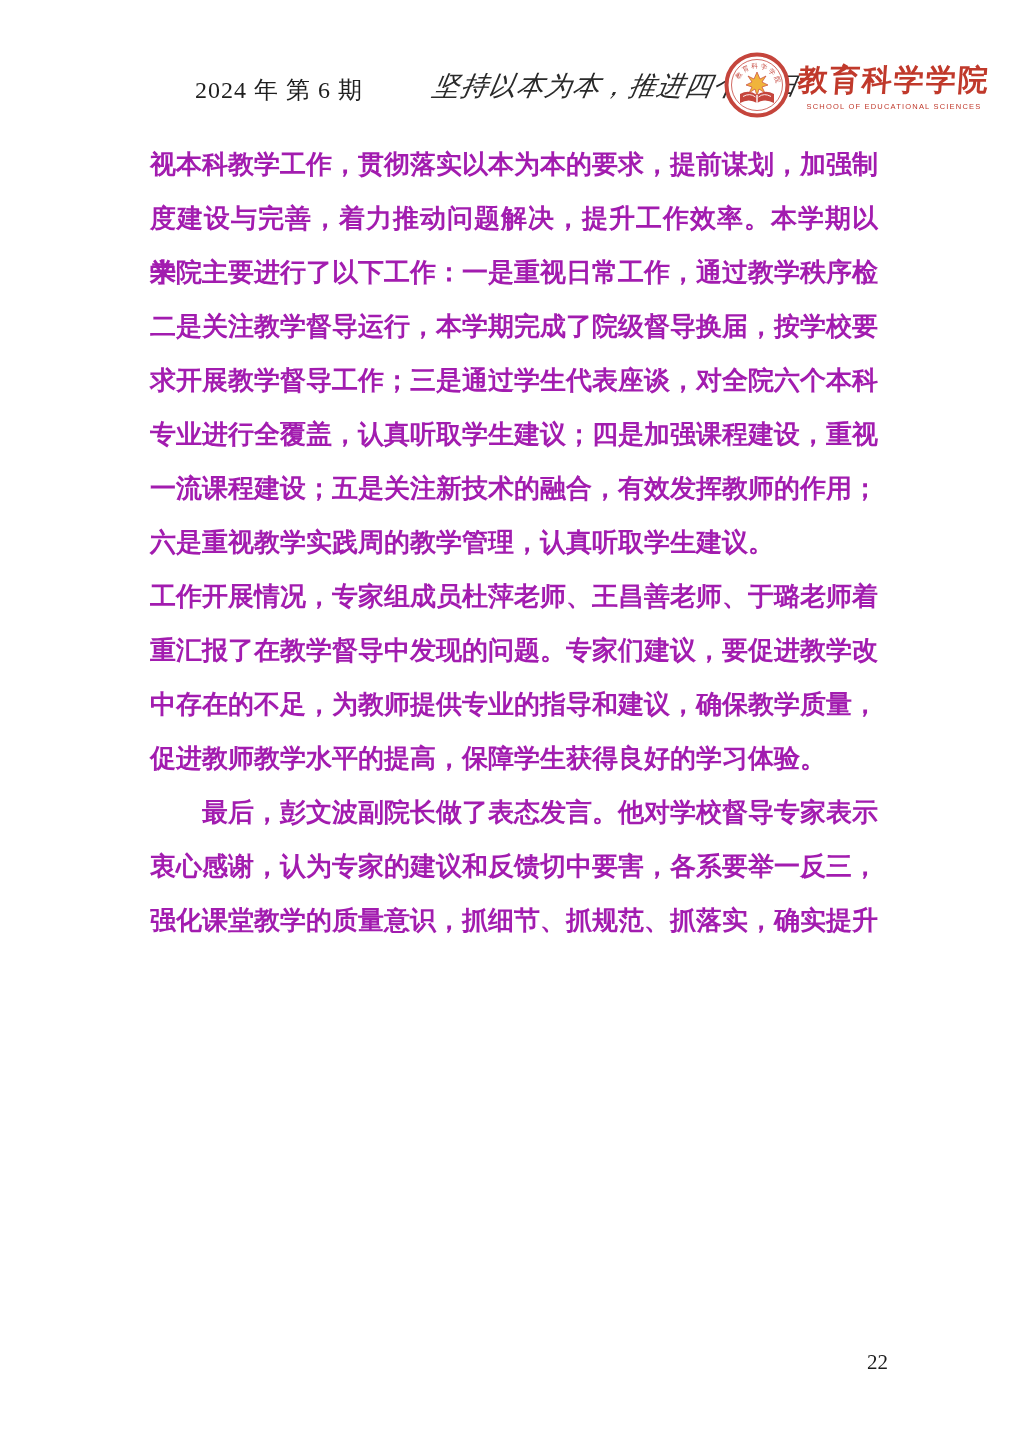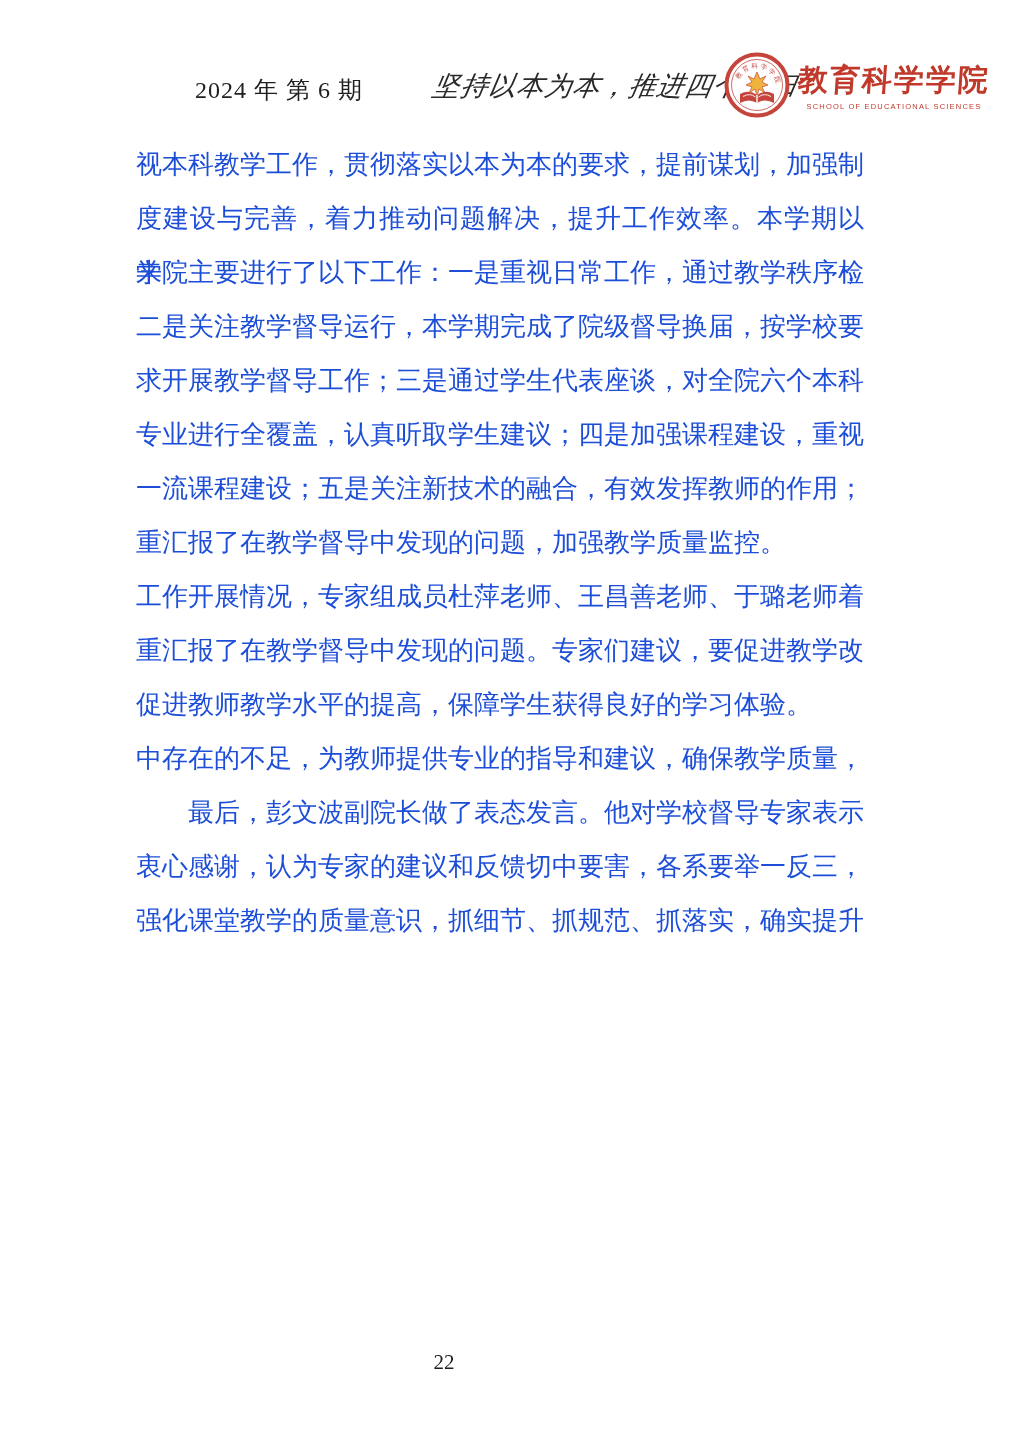--- a/index.html
+++ b/index.html
@@ -37,39 +37,40 @@
     transform:skewX(-4deg);
     line-height:32px;
   }
   .logo-en {
     font-size:7.5px; color:#c0392b; letter-spacing:1.2px;
     white-space:nowrap; margin-top:6px;
     font-family:"Liberation Sans","DejaVu Sans",sans-serif;
   }
   
   .bodytext {
-    position:absolute; left:136px; top:138px; width:728px;
-    color:#1d4ed8;
+    position:absolute; left:150px; top:138px; width:728px;
+    color:#a21caf;
+    font-weight:bold;
   }
   .line {
     height:54px; line-height:54px;
     font-size:26px;
     white-space:nowrap;
   }
   .line.j {
     white-space:normal;
     text-align:justify;
     text-align-last:justify;
     text-justify:inter-character;
   }
   .line.ind { padding-left:52px; }
   
   .pagenum {
     position:absolute; left:0; top:1350px; width:888px;
-    text-align:center; font-size:21px; color:#1c1c1c;
+    text-align:right; font-size:21px; color:#1c1c1c;
   }
 </style>
 </head>
 <body>
 
 <div class="page">
 
   <div class="hdr">
     <div class="issue">2024 年 第 6 期</div>
     <div class="slogan">坚持以本为本，推进四个回归</div>
@@ -100,25 +101,25 @@
   </div>
 
   <main class="bodytext" id="body-text">
       <div class="line j">视本科教学工作，贯彻落实以本为本的要求，提前谋划，加强制</div>
       <div class="line j">度建设与完善，着力推动问题解决，提升工作效率。本学期以来，</div>
       <div class="line j">学院主要进行了以下工作：一是重视日常工作，通过教学秩序检</div>
       <div class="line j">二是关注教学督导运行，本学期完成了院级督导换届，按学校要</div>
       <div class="line j">求开展教学督导工作；三是通过学生代表座谈，对全院六个本科</div>
       <div class="line j">专业进行全覆盖，认真听取学生建议；四是加强课程建设，重视</div>
       <div class="line j">一流课程建设；五是关注新技术的融合，有效发挥教师的作用；</div>
-      <div class="line">重汇报了在教学督导中发现的问题，加强教学质量监控。</div>
+      <div class="line">六是重视教学实践周的教学管理，认真听取学生建议。</div>
       <div class="line j">工作开展情况，专家组成员杜萍老师、王昌善老师、于璐老师着</div>
       <div class="line j">重汇报了在教学督导中发现的问题。专家们建议，要促进教学改</div>
+      <div class="line j">中存在的不足，为教师提供专业的指导和建议，确保教学质量，</div>
       <div class="line">促进教师教学水平的提高，保障学生获得良好的学习体验。</div>
-      <div class="line j">中存在的不足，为教师提供专业的指导和建议，确保教学质量，</div>
       <div class="line j ind">最后，彭文波副院长做了表态发言。他对学校督导专家表示</div>
       <div class="line j">衷心感谢，认为专家的建议和反馈切中要害，各系要举一反三，</div>
       <div class="line j">强化课堂教学的质量意识，抓细节、抓规范、抓落实，确实提升</div>
     </main>
 
   <div class="pagenum">22</div>
 
 </div>
 
 </body></html>

